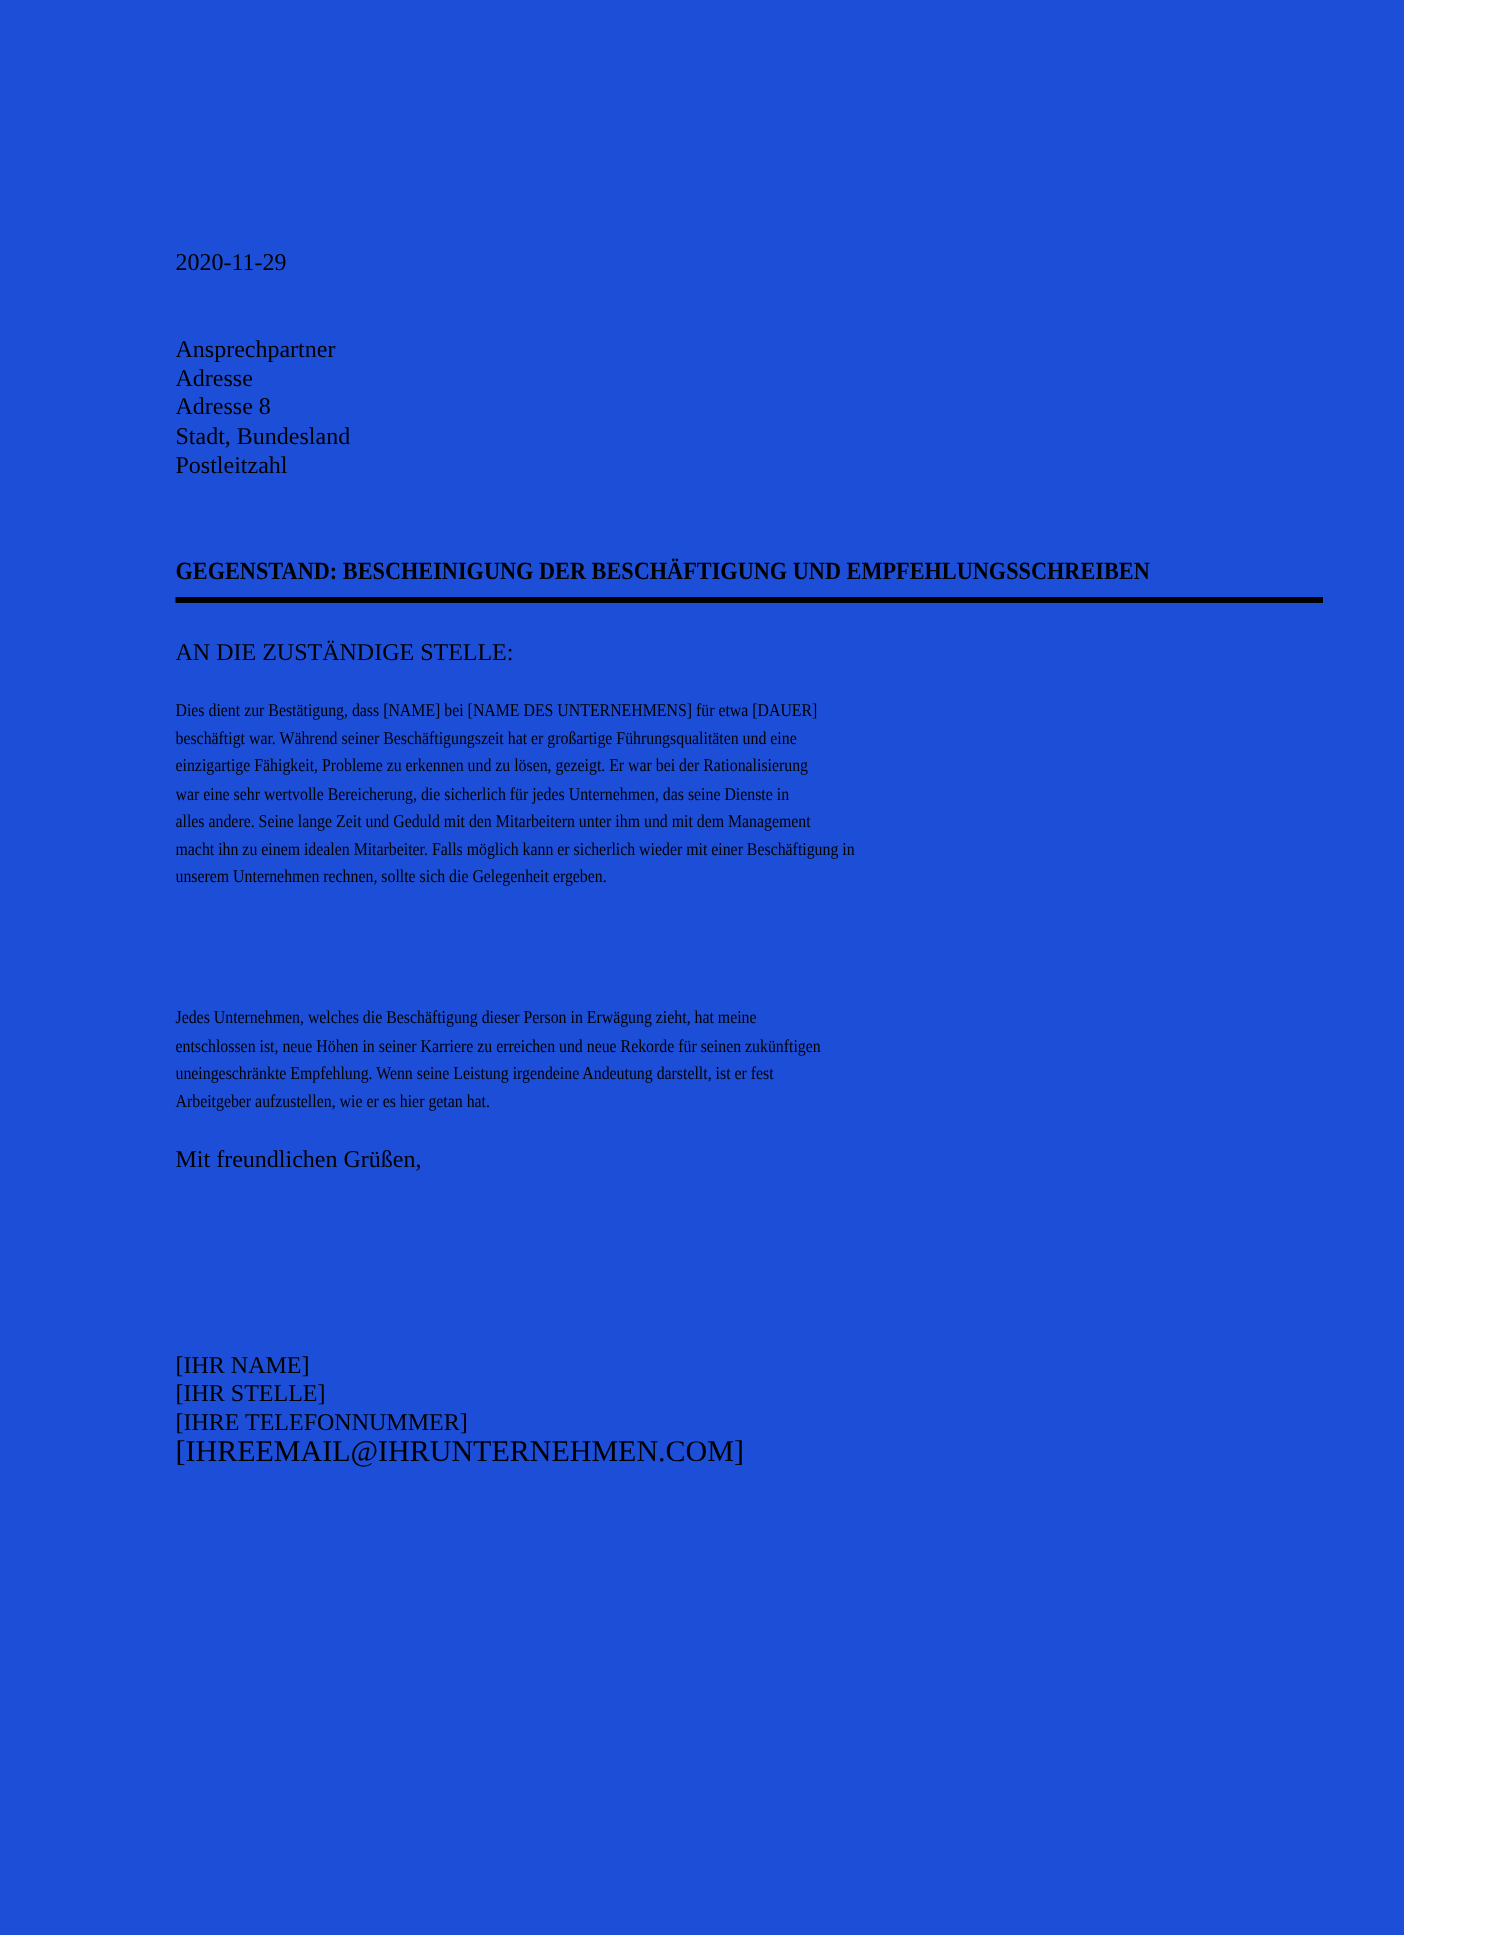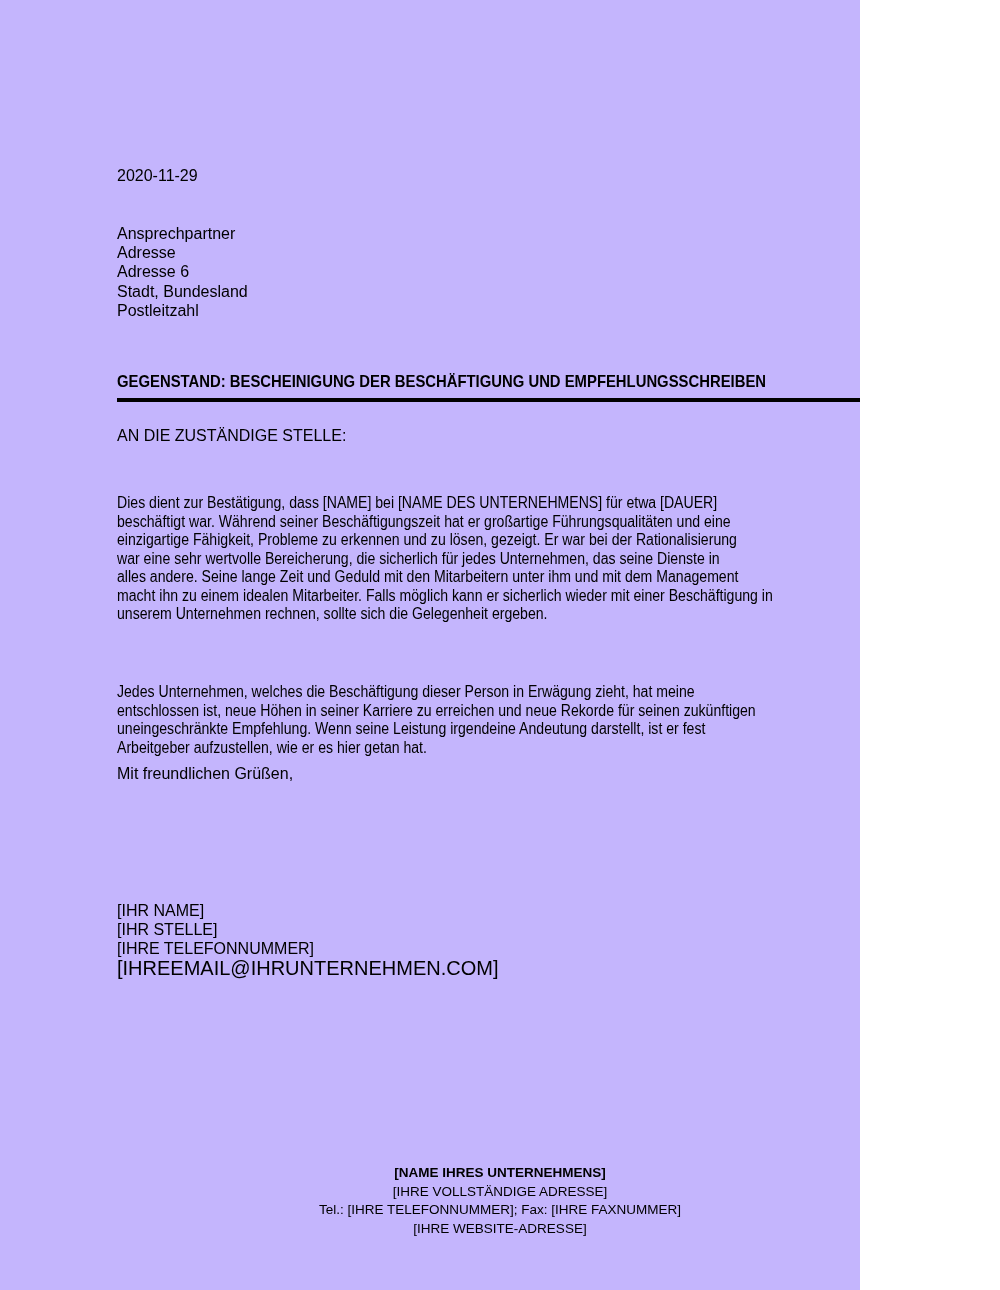--- a/index.html
+++ b/index.html
@@ -2,25 +2,25 @@
 <html><head>
 <meta charset="utf-8">
 <style>
   html, body {
     margin: 0;
     padding: 0;
     background: #ffffff;
   }
   .page {
     position: relative;
-    width: 860px;
+    width: 936px;
     height: 1290px;
-    background: #c4b5fd;
+    background: #1d4ed8;
     color: #000000;
-    font-family: Liberation Sans, sans-serif;
+    font-family: Liberation Serif, serif;
     overflow: hidden;
   }
   .abs { position: absolute; }
 
   .date {
     left: 117px; top: 166px;
     font-size: 16px; line-height: 19px;
   }
   .recipient {
     left: 117px; top: 224px;
@@ -41,31 +41,31 @@
     left: 117px; top: 398px;
     width: 765px; height: 4px;
     background: #000000;
   }
   .salutation {
     left: 117px; top: 426px;
     font-size: 16px; line-height: 19px;
   }
   .body-par {
     left: 117px;
-    font-size: 16px; line-height: 18.5px; margin-top: 30px;
+    font-size: 12px; line-height: 18.5px;
   }
   .body-par .line { white-space: nowrap; }
   .body-par .narrow {
     display: inline-block;
     transform: scaleX(0.88);
     transform-origin: 0 50%;
     white-space: pre;
   }
   .par1 { top: 464px; }
-  .par2 { top: 653px; }
+  .par2 { top: 669px; }
   .closing {
     left: 117px; top: 764px;
     font-size: 16px; line-height: 19px;
   }
   .signature {
     left: 117px; top: 901px;
     font-size: 16px; line-height: 19px;
   }
   .signature-email {
     left: 117px; top: 956px;
@@ -82,21 +82,21 @@
 </head>
 <body>
 
 <div class="page">
 
   <div class="abs date">2020-11-29</div>
 
   <div class="abs recipient">
     <div class="line">Ansprechpartner</div>
     <div class="line">Adresse</div>
-    <div class="line">Adresse 6</div>
+    <div class="line">Adresse 8</div>
     <div class="line">Stadt, Bundesland</div>
     <div class="line">Postleitzahl</div>
   </div>
 
   <div class="abs subject">
     <span class="squeeze">GEGENSTAND: BESCHEINIGUNG DER BESCHÄFTIGUNG UND EMPFEHLUNGSSCHREIBEN</span>
   </div>
   <div class="abs subject-rule"></div>
 
   <div class="abs salutation">AN DIE ZUSTÄNDIGE STELLE:</div>
@@ -120,20 +120,14 @@
 
   <div class="abs closing">Mit freundlichen Grüßen,</div>
 
   <div class="abs signature">
     <div class="line">[IHR NAME]</div>
     <div class="line">[IHR STELLE]</div>
     <div class="line">[IHRE TELEFONNUMMER]</div>
   </div>
   <div class="abs signature-email">[IHREEMAIL@IHRUNTERNEHMEN.COM]</div>
 
-  <div class="abs footer">
-    <div class="company">[NAME IHRES UNTERNEHMENS]</div>
-    <div>[IHRE VOLLSTÄNDIGE ADRESSE]</div>
-    <div>Tel.: [IHRE TELEFONNUMMER]; Fax: [IHRE FAXNUMMER]</div>
-    <div>[IHRE WEBSITE-ADRESSE]</div>
-  </div>
 
 </div>
 
 </body></html>

